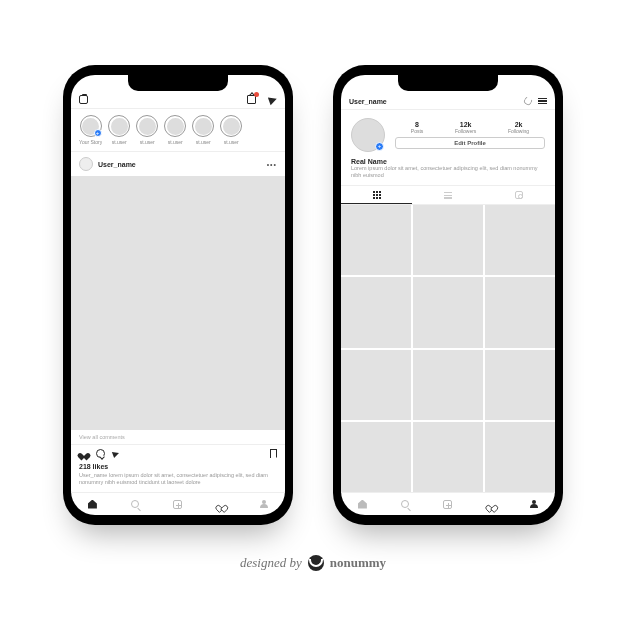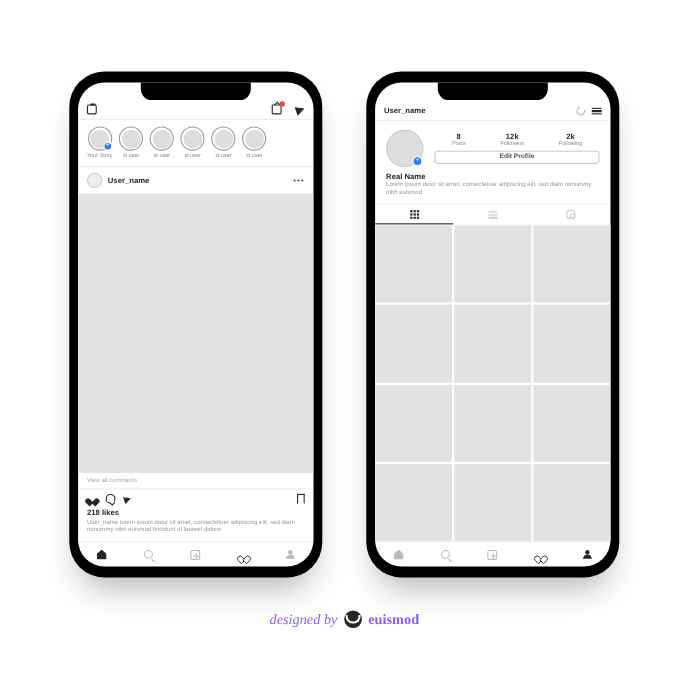--- a/index.html
+++ b/index.html
@@ -108,21 +108,21 @@
   .prof-tab.active{color:#262626;border-bottom:1.5px solid #262626;}
   .grid9{display:grid;grid-template-columns:repeat(3,1fr);grid-auto-rows:1fr;gap:2px;flex:1;background:#fff;}
   .cell{background:#e2e2e2;}
   .grid-ico{display:grid;grid-template-columns:repeat(3,2px);grid-template-rows:repeat(3,2px);gap:1px;}
   .grid-ico i{background:currentColor;}
   .list-ico{display:flex;flex-direction:column;gap:1.5px;}
   .list-ico i{width:8px;height:1.2px;background:currentColor;}
   .tag-ico{width:8px;height:8px;border:1.2px solid currentColor;border-radius:2px;position:relative;}
   .tag-ico::after{content:"";position:absolute;top:2px;left:2px;width:3px;height:3px;border-radius:50%;border:1px solid currentColor;}
 
-  .credit{margin-top:30px;font-size:13px;color:#8b5cf6;display:flex;align-items:flex-start;gap:6px;font-style:italic;font-family:Georgia,serif;}
+  .credit{margin-top:30px;font-size:13px;color:#737373;display:flex;align-items:flex-start;gap:6px;font-style:italic;font-family:Georgia,serif;}
   .credit .logo{width:16px;height:16px;border-radius:50%;background:#262626;display:flex;align-items:center;justify-content:center;}
   .credit .logo::before{content:"";width:10px;height:6px;border:2px solid #fff;border-top:none;border-radius:0 0 8px 8px;}
   .credit b{font-weight:700;font-style:normal;}
 </style>
 </head>
 <body>
 
 <div class="phones">
 
   <div class="phone">
@@ -308,14 +308,14 @@
             <span class="person-ico"></span>
           </div>
       </div>
     </div>
   </div>
 </div>
 
 <div class="credit">
   <span>designed by</span>
   <span class="logo"></span>
-  <b>euismod</b>
+  <b>nonummy</b>
 </div>
 
 </body></html>

